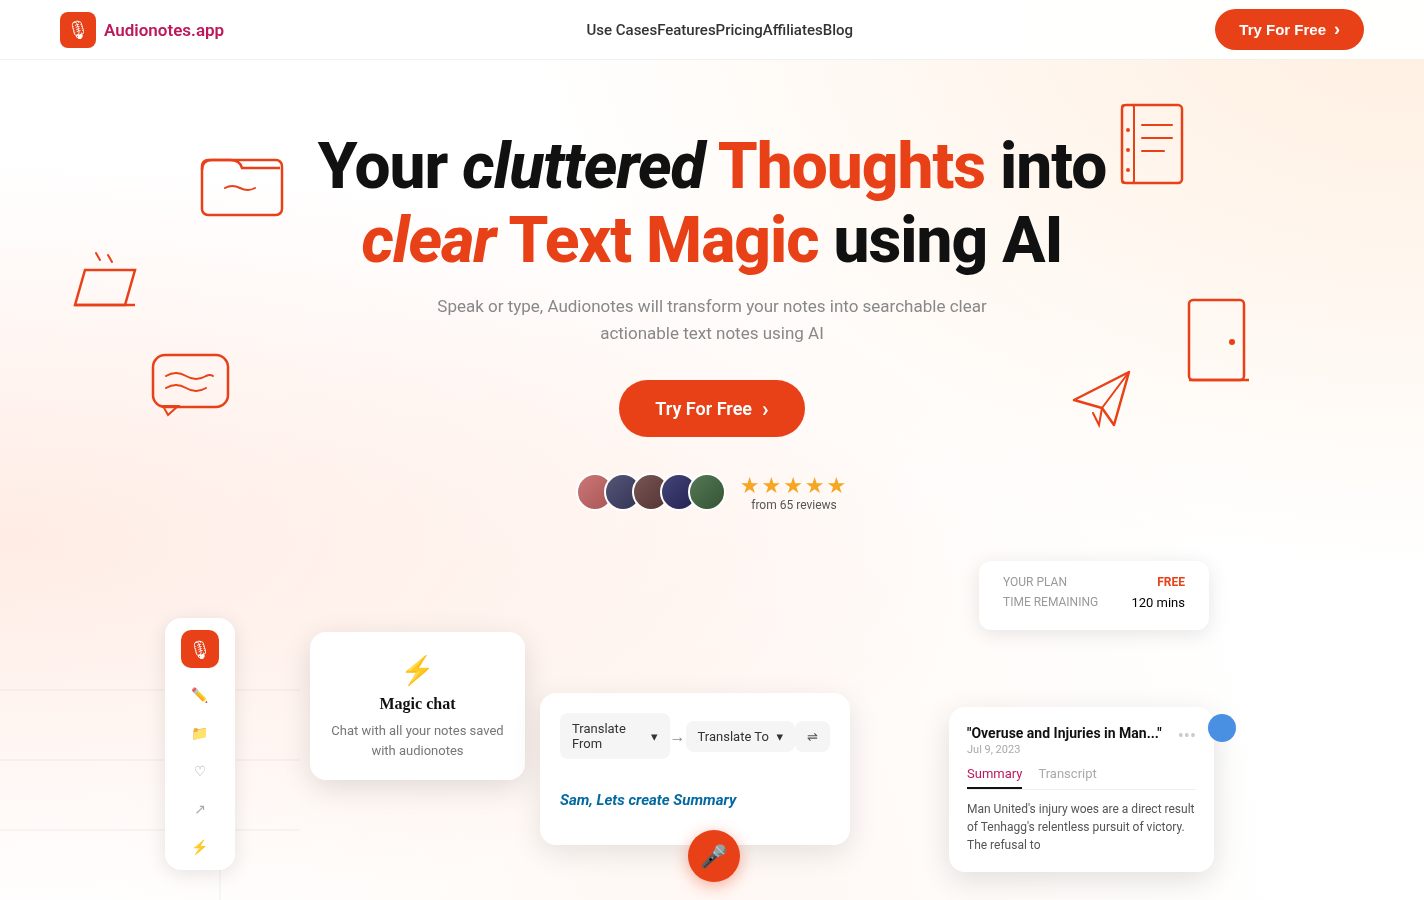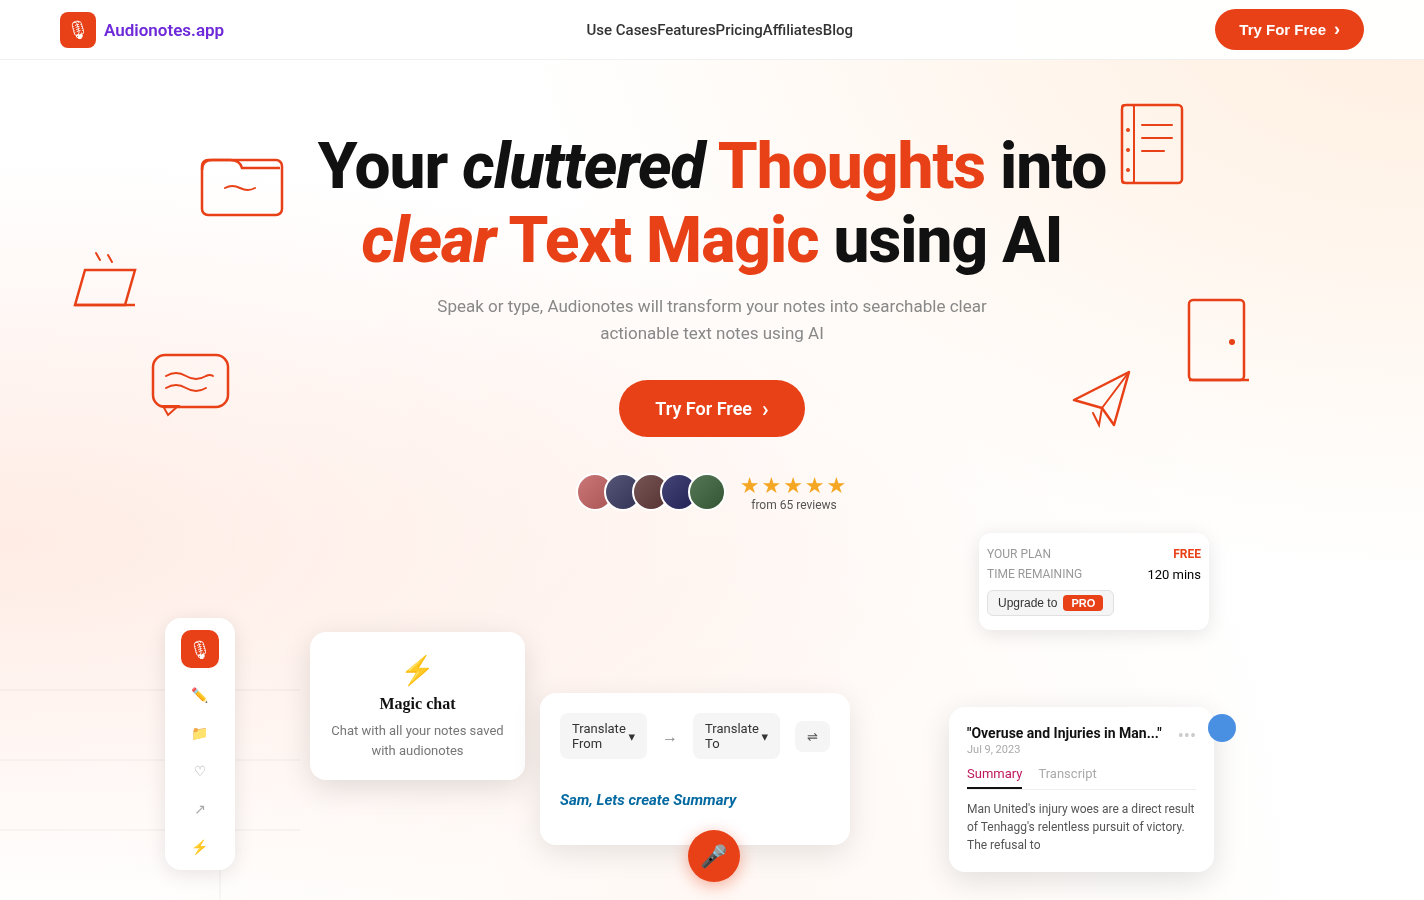--- a/index.html
+++ b/index.html
@@ -50,21 +50,21 @@
       justify-content: center;
       color: white;
       font-size: 18px;
     }
     .logo-text {
       font-size: 17px;
       font-weight: 600;
       color: #111;
     }
     .logo-text span {
-      color: #6d28d9;
+      color: #be185d;
       margin-top: 24px;
     }
     .nav-links {
       display: flex;
       align-items: center;
       list-style: none;
     }
     .nav-links li a {
       text-decoration: none;
       color: #333;
@@ -239,21 +239,21 @@
       width: 310px;
       background: white;
       border-radius: 16px;
       box-shadow: 0 8px 30px rgba(0,0,0,0.1);
       padding: 20px;
       z-index: 10;
     }
     .translate-row {
       display: flex;
       align-items: center;
-      gap: 15px;
+      gap: 0;
       margin-bottom: 16px;
     }
     .translate-select {
       flex: 1;
       display: flex;
       align-items: center;
       justify-content: space-between;
       background: #f5f5f5;
       border-radius: 8px;
       padding: 8px 12px;
@@ -278,21 +278,21 @@
 
     
     .plan-card {
       position: absolute;
       right: 215px;
       bottom: 270px;
       width: 230px;
       background: white;
       border-radius: 12px;
       box-shadow: 0 4px 20px rgba(0,0,0,0.1);
-      padding: 14px 8px;
+      padding: 14px 24px;
       z-index: 10;
     }
     .plan-row {
       display: flex;
       justify-content: space-between;
       margin-bottom: 6px;
       font-size: 12px;
     }
     .plan-label { color: #999; }
     .plan-free { color: #e84118; font-weight: 700; }
@@ -532,26 +532,20 @@
 
 <div class="plan-card">
   <div class="plan-row">
     <span class="plan-label">YOUR PLAN</span>
     <span class="plan-free">FREE</span>
   </div>
   <div class="plan-row">
     <span class="plan-label">TIME REMAINING</span>
     <span class="plan-mins">120 mins</span>
   </div>
-  <div class="plan-upgrade">
-    <button class="upgrade-btn">
-      <span>Upgrade to</span>
-      <span class="pro-badge">PRO</span>
-    </button>
-  </div>
 </div>
 
 <div class="note-card" style="position:absolute; right:210px; bottom:28px; width:265px; background:white; border-radius:16px; box-shadow:0 8px 30px rgba(0,0,0,0.12); padding:18px; z-index:10;">
   <div class="note-dots">•••</div>
   <div class="note-title">"Overuse and Injuries in Man..."</div>
   <div class="note-date">Jul 9, 2023</div>
   <div class="note-tabs">
     <div class="note-tab active">Summary</div>
     <div class="note-tab">Transcript</div>
   </div>

